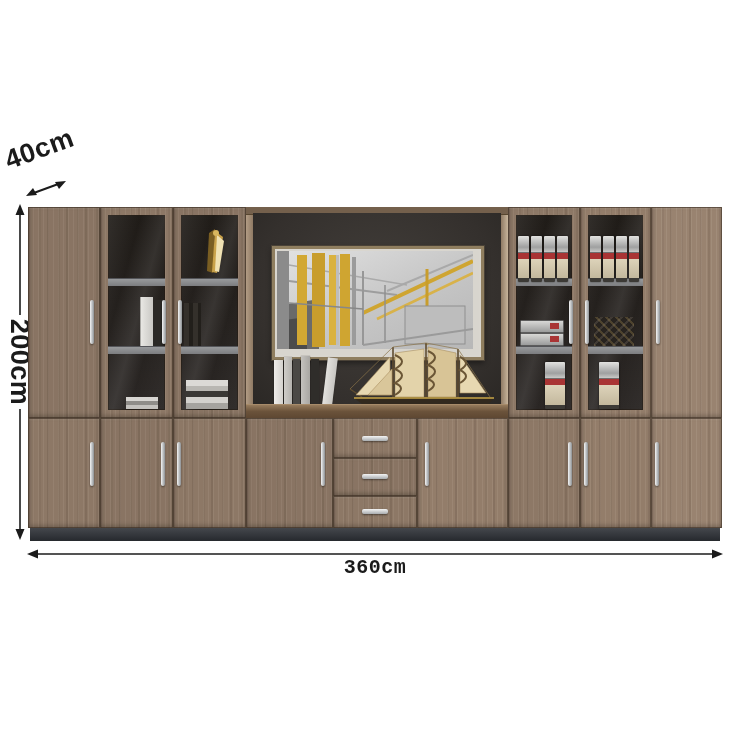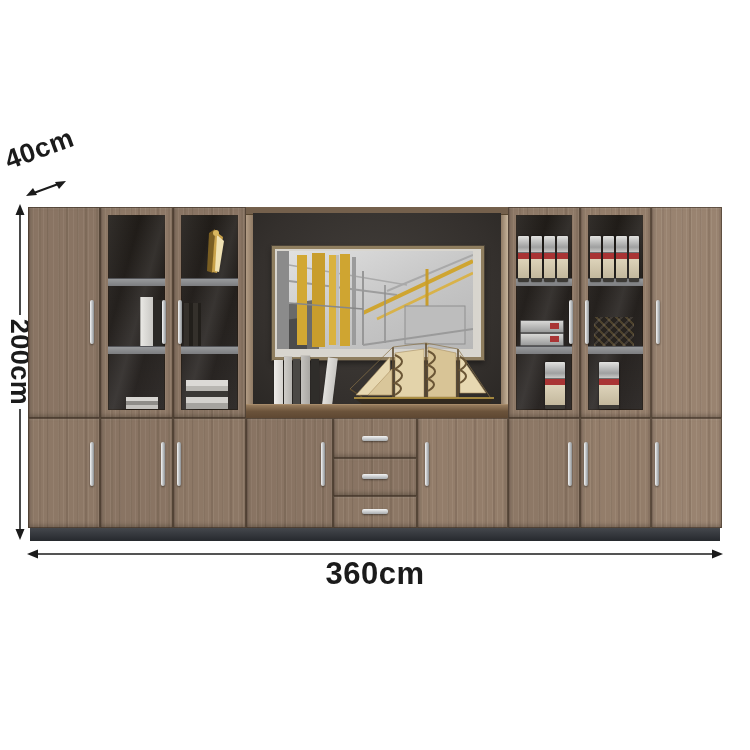--- a/index.html
+++ b/index.html
@@ -4,21 +4,21 @@
 <style>
   html,body{margin:0;padding:0;}
   body{width:750px;height:750px;background:#ffffff;font-family:"Liberation Sans",sans-serif;overflow:hidden;}
   #scene{position:relative;width:750px;height:750px;background:#ffffff;}
 
   
   .dim-text{position:absolute;color:#1b1b1b;font-weight:700;font-size:27px;letter-spacing:0.5px;white-space:nowrap;}
   .dim-svg{position:absolute;}
   #height-label{left:-27px;top:347px;width:94px;height:30px;line-height:30px;text-align:center;background:#ffffff;transform:rotate(90deg);}
   #depth-label{left:6px;top:146px;transform:rotate(-20deg);transform-origin:left center;}
-  #width-label{left:280px;top:556px;width:190px;text-align:center;font-size:31px;}
+  #width-label{left:280px;top:556px;width:190px;text-align:center;font-size:20px;font-family:Liberation Mono, monospace;}
 
   
   .wood{
     background-color:#8d7866;
     background-image:
       repeating-linear-gradient(90deg, rgba(255,244,230,0.07) 0 1px, rgba(255,255,255,0) 1px 5px),
       repeating-linear-gradient(90deg, rgba(71,54,41,0.16) 0 2px, rgba(71,54,41,0) 2px 11px, rgba(71,54,41,0.09) 11px 13px, rgba(71,54,41,0) 13px 19px);
   }
   .door{
     position:absolute;

